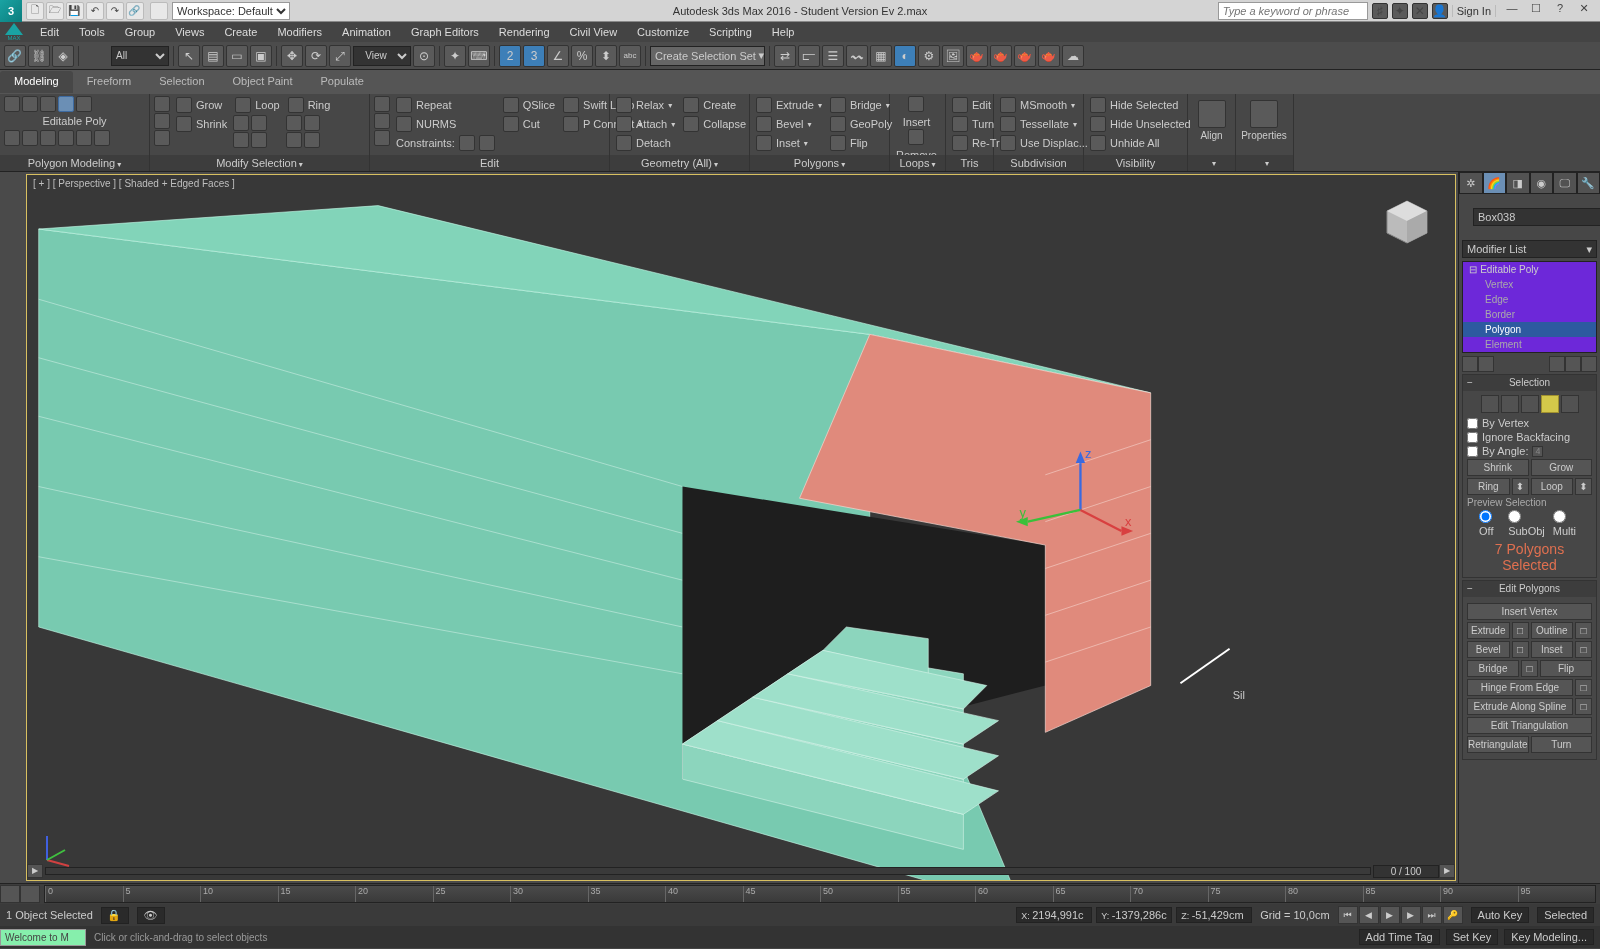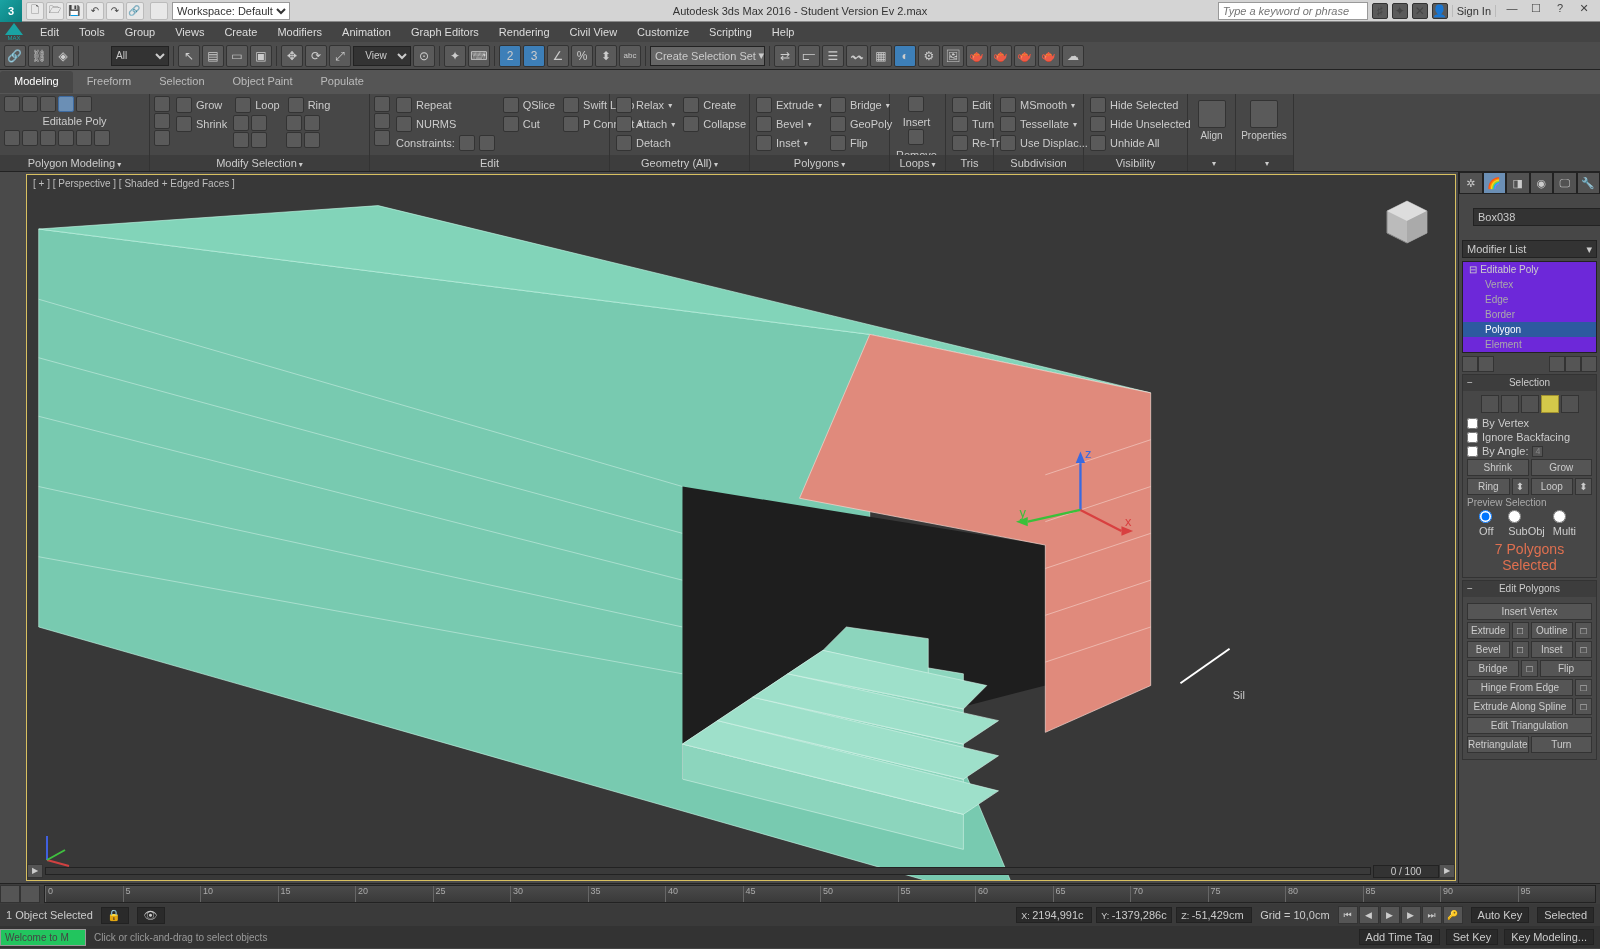--- a/index.html
+++ b/index.html
@@ -112,21 +112,21 @@
 #timeslider .tsbtns div{ width:20px;height:18px; background:#555;border:1px solid #333;}
 #timesruler{ flex:1; height:18px; background:linear-gradient(#4a4a4a,#3a3a3a); position:relative; margin:0 4px; border:1px solid #222; overflow:hidden;}
 #timesruler .tick{ position:absolute; top:0; bottom:0; border-left:1px solid #666; color:#aaa; font-size:9px; padding-left:2px;}
 #status{ height:22px; display:flex; align-items:center; background:#3a3a3a; padding:0 6px; gap:8px; font-size:10px; color:#bbb;}
 #status .sbox{ background:#2a2a2a; border:1px solid #222; padding:1px 6px; display:flex; align-items:center; gap:4px;}
 #status .coords{ display:flex; gap:4px; margin-left:auto;}
 #status .coords .c{ background:#2a2a2a; border:1px solid #222; padding:1px 4px; width:76px; font-size:9px;}
 #status .playback{ display:flex; gap:1px;}
 #status .playback div{ width:20px;height:18px;background:#555;border:1px solid #333;color:#ccc;text-align:center;font-size:9px;line-height:16px;}
 #prompt{ height:22px; display:flex; align-items:center; background:#333;}
-#prompt .welcome{ width:86px; background:#22c55e; color:#444; font-size:10px; padding:2px 4px; border:1px solid #999;}
+#prompt .welcome{ width:86px; background:#86efac; color:#444; font-size:10px; padding:2px 4px; border:1px solid #999;}
 #prompt .hint{ flex:1; color:#999; font-size:10px; padding-left:8px;}
 #prompt .rightp{ display:flex; align-items:center; gap:6px; padding-right:6px; font-size:10px; color:#ccc;}
 #prompt .rightp .pbox{ background:#2a2a2a; border:1px solid #222; padding:1px 6px;}
 </style>
 </head>
 <body>
 
 <div id="titlebar">
   <div class="logo">3</div>
   <div class="qat">

